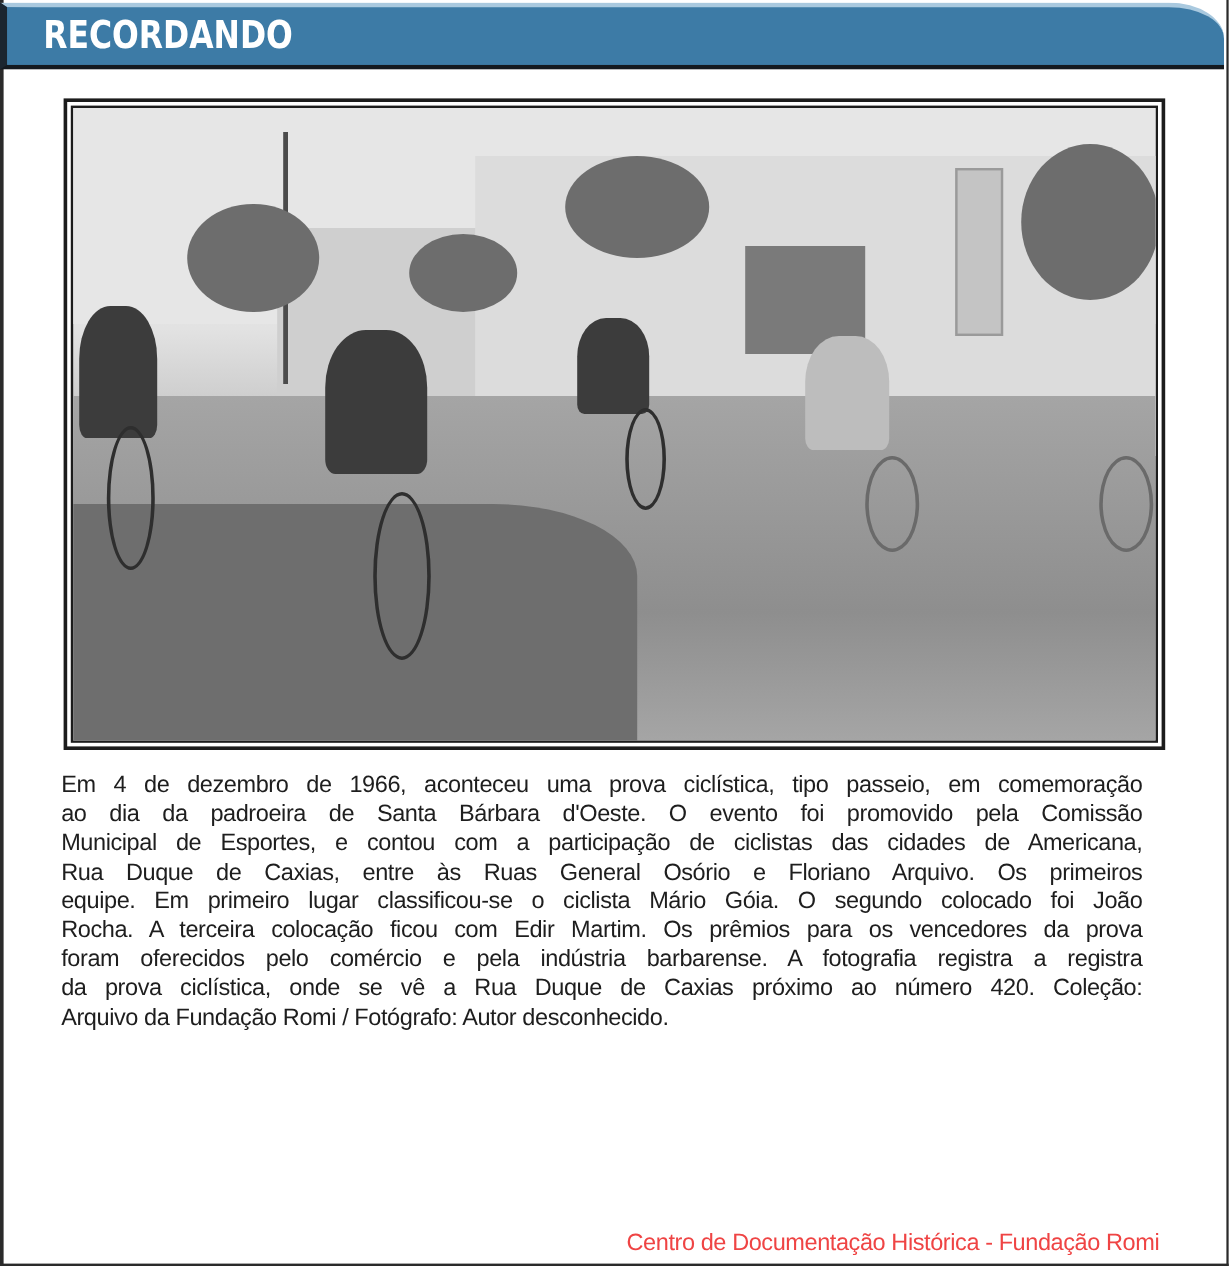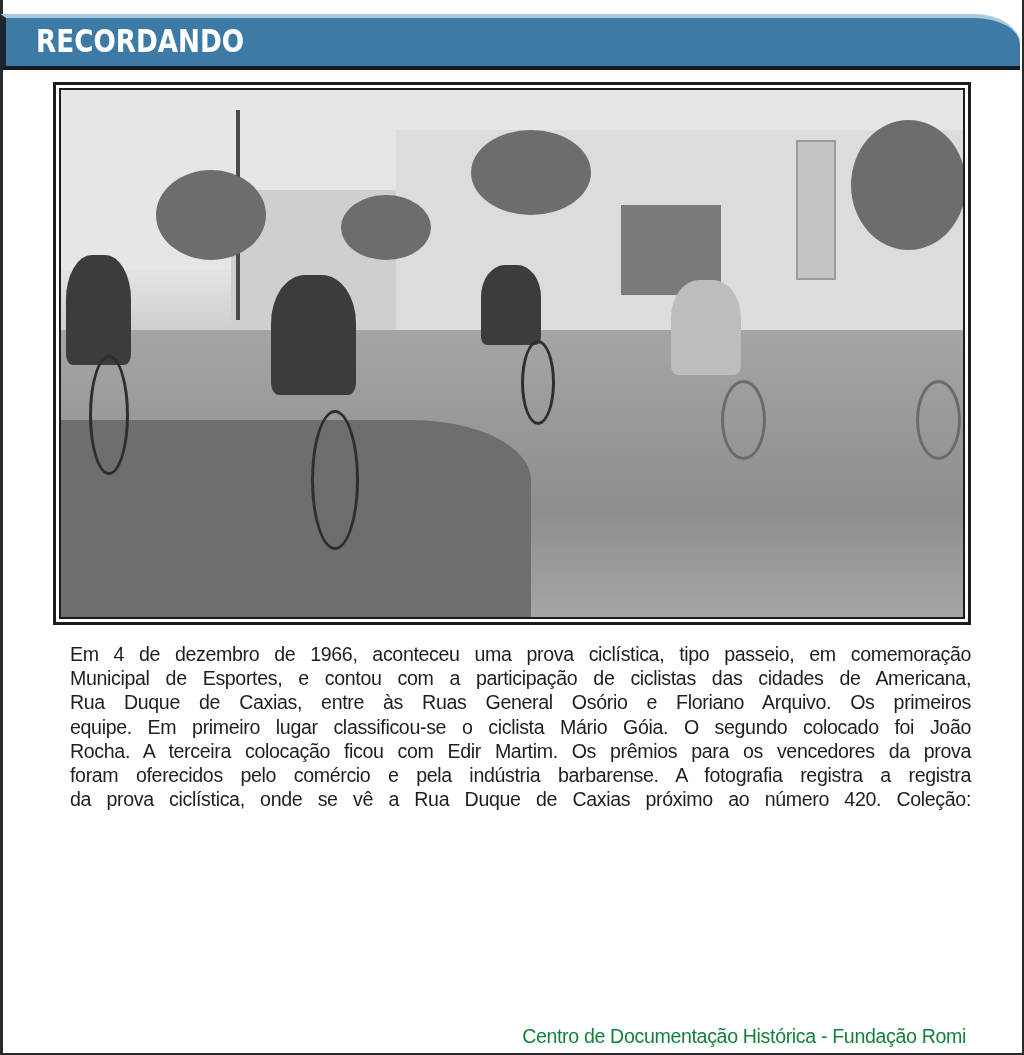--- a/index.html
+++ b/index.html
@@ -9,21 +9,21 @@
     
     .page-frame {
       position: absolute; left: 0; top: 0; width: 1024px; height: 1055px;
       border-left: 3px solid #2a2a2a;
       border-right: 2px solid #2a2a2a;
       border-bottom: 2px solid #2a2a2a;
     }
 
     
     .header {
-      position: absolute; left: 0; top: 0; width: 1024px; height: 62px; margin-top: 12px;
+      position: absolute; left: 0; top: 0; width: 1024px; height: 62px;
     }
     .header-bar {
       position: absolute; left: 0; top: 2px; width: 1020px; height: 56px;
       background: #3d7ba6;
       border-top: 4px solid #a9c9df;
       border-top-right-radius: 46px 30px;
       border-left: 6px solid #1b2630;
       border-bottom: 4px solid #141a20;
     }
     .header-title {
@@ -52,32 +52,32 @@
     .ph-window { position: absolute; left: 735px; top: 50px; width: 40px; height: 140px; background: #c4c4c4; border: 2px solid #9a9a9a; }
     .ph-tree { position: absolute; border-radius: 50%; background: #6d6d6d; }
     .ph-pole { position: absolute; left: 175px; top: 20px; width: 4px; height: 210px; background: #4b4b4b; }
     .ph-road { position: absolute; left: 0; top: 240px; width: 100%; height: 300px; background: linear-gradient(180deg, #a5a5a5 0%, #8e8e8e 60%, #a8a8a8 100%); }
     .ph-shadow { position: absolute; left: 0; top: 330px; width: 470px; height: 210px; background: #6e6e6e; border-top-right-radius: 120px 60px; }
     .ph-rider { position: absolute; background: #3c3c3c; border-radius: 40% 40% 10% 10%; }
     .ph-wheel { position: absolute; border: 3px solid #2e2e2e; border-radius: 50%; }
 
     
     .article {
-      position: absolute; left: 70px; top: 642px; width: 901px;
+      position: absolute; left: 51px; top: 642px; width: 901px;
       font-family: "Liberation Sans", sans-serif;
       font-size: 19.6px; line-height: 24.2px; color: #1e1e1e;
       text-align: justify; letter-spacing: -0.35px;
     }
     .article .line { display: block; text-align: justify; text-align-last: justify; white-space: nowrap; }
     .article .line.last { text-align-last: left; }
 
     .credit {
       position: absolute; right: 58px; top: 1025px;
       font-family: "Liberation Sans", sans-serif;
-      font-size: 19.6px; color: #15803d; letter-spacing: -0.35px; margin-left: 48px;
+      font-size: 19.6px; color: #ef4444; letter-spacing: -0.35px; margin-left: 48px;
     }
   </style>
 </head>
 <body>
 
 <div class="page-frame"></div>
 
 <div class="header">
   <div class="header-bar"></div>
   <div class="header-title">RECORDANDO</div>
@@ -104,21 +104,23 @@
     <div class="ph-wheel" style="left:28px;top:265px;width:40px;height:120px;"></div>
     <div class="ph-wheel" style="left:250px;top:320px;width:48px;height:140px;"></div>
     <div class="ph-wheel" style="left:460px;top:250px;width:34px;height:85px;"></div>
     <div class="ph-wheel" style="left:660px;top:290px;width:45px;height:80px;border-color:#6a6a6a;"></div>
     <div class="ph-wheel" style="left:855px;top:290px;width:45px;height:80px;border-color:#6a6a6a;"></div>
   </div>
 </div>
 
 <div class="article">
   <span class="line">Em 4 de dezembro de 1966, aconteceu uma prova ciclística, tipo passeio, em comemoração</span>
+  <span class="line">ao dia da padroeira de Santa Bárbara d'Oeste. O evento foi promovido pela Comissão</span>
   <span class="line">Municipal de Esportes, e contou com a participação de ciclistas das cidades de Americana,</span>
   <span class="line">Rua Duque de Caxias, entre às Ruas General Osório e Floriano Arquivo. Os primeiros</span>
   <span class="line">equipe. Em primeiro lugar classificou-se o ciclista Mário Góia. O segundo colocado foi João</span>
   <span class="line">Rocha. A terceira colocação ficou com Edir Martim. Os prêmios para os vencedores da prova</span>
   <span class="line">foram oferecidos pelo comércio e pela indústria barbarense. A fotografia registra a registra</span>
   <span class="line">da prova ciclística, onde se vê a Rua Duque de Caxias próximo ao número 420. Coleção:</span>
+  <span class="line last">Arquivo da Fundação Romi / Fotógrafo: Autor desconhecido.</span>
 </div>
 
 <div class="credit">Centro de Documentação Histórica - Fundação Romi</div>
 
 </body></html>

